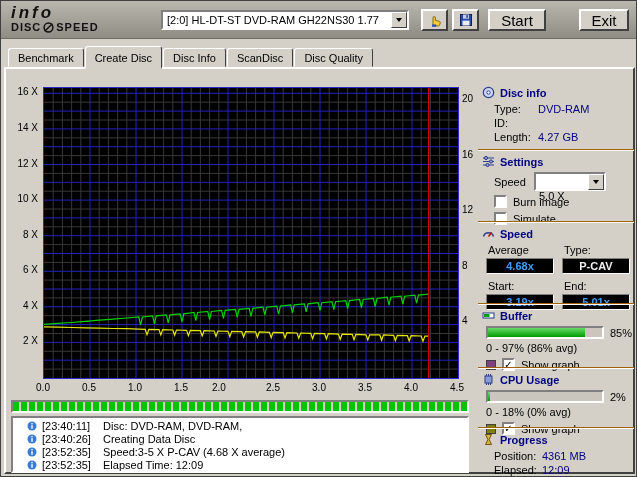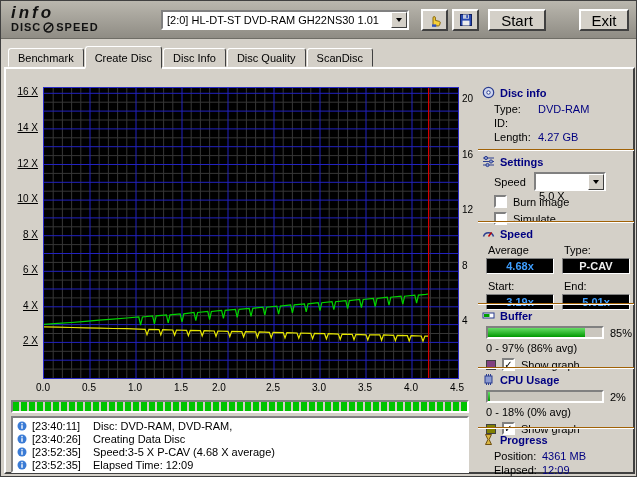--- a/index.html
+++ b/index.html
@@ -37,21 +37,21 @@
   
   .content{position:absolute;left:3px;top:66px;width:631px;height:407px;background:#d4d0c8;
     border:2px solid;border-color:#fff #404040 #404040 #fff;z-index:1;}
 
   
   .plot-frame{position:absolute;left:42px;top:86px;width:416px;height:292px;background:#000;
     border:1px solid #2a2ac8;z-index:2;}
   .plot-frame svg{position:absolute;left:0;top:0;width:100%;height:100%;display:block;}
   .axis{position:absolute;z-index:2;font-size:10px;color:#000;}
   .axis-left{left:2px;top:86px;width:38px;height:292px;}
-  .axis-left .tick{right:3px;text-decoration:underline;}
+  .axis-left .tick{right:3px;}
   .axis-right{left:461px;top:86px;width:18px;height:292px;}
   .axis-x{left:42px;top:381px;width:416px;height:12px;}
   .tick{position:absolute;font-size:10px;white-space:nowrap;}
 
   
   .rpanel{position:absolute;left:477px;top:80px;width:156px;height:392px;z-index:2;}
   .section{position:absolute;left:0;width:156px;padding:0 2px;}
   .section.divided{border-top:1px solid #a16207;box-shadow:inset 0 1px 0 #ffffff;padding-top:4px;}
   .sec-head{display:flex;align-items:center;gap:5px;color:#000080;font-weight:bold;font-size:11px;margin:1px 0 4px 2px;}
   .sec-ic{width:13px;height:13px;flex:none;}
@@ -78,21 +78,21 @@
   .pbar-fill{height:100%;background:linear-gradient(#66dd66,#009900);}
   .range-text{margin:1px 0 2px 6px;}
   .legend-row{display:flex;align-items:center;gap:6px;margin:4px 0 0 6px;}
   .swatch{width:10px;height:10px;border:1px solid #404040;flex:none;}
 
   
   .seg-progress{position:absolute;left:10px;top:399px;width:458px;height:13px;z-index:2;
     border:2px solid;border-color:#808080 #fff #fff #808080;background:#cac6be;overflow:hidden;}
   .seg-fill{height:100%;background:repeating-linear-gradient(90deg,#00c400 0 6px,#d4d0c8 6px 8px);}
   .logbox{position:absolute;left:10px;top:415px;width:458px;height:57px;background:#fff;z-index:2;
-    border:2px solid;border-color:#808080 #fff #fff #808080;overflow:hidden;padding:1px 4px;}
+    border:2px solid;border-color:#808080 #fff #fff #808080;overflow:hidden;padding:1px 14px;}
   .log-row{display:flex;align-items:center;gap:5px;height:13px;white-space:nowrap;font-size:11px;}
   .log-icon{width:10px;height:10px;flex:none;}
   .log-time{width:56px;flex:none;}
 </style>
 </head>
 <body>
 
 <div class="window">
 
   <div class="titlebar">
@@ -102,21 +102,21 @@
         <span>DISC</span>
         <svg class="logo-disc" viewBox="0 0 12 12">
           <circle cx="6" cy="6" r="4.8" fill="none" stroke="#111" stroke-width="1.6"></circle>
           <line x1="1.8" y1="10.2" x2="10.2" y2="1.8" stroke="#111" stroke-width="1.6"></line>
         </svg>
         <span>SPEED</span>
       </div>
     </div>
 
     <div class="drive-combo">
-      <span class="drive-text">[2:0]   HL-DT-ST DVD-RAM GH22NS30 1.01</span>
+      <span class="drive-text">[2:0]   HL-DT-ST DVD-RAM GH22NS30 1.77</span>
       <span class="combo-btn">
           <span class="arrow-down"></span>
         </span>
     </div>
 
     <button class="tool-btn btn-hand">
       <svg width="16" height="16" viewBox="0 0 16 16">
         <path d="M6 12.5 L6 6 Q6 4.5 7.2 4.5 Q8.4 4.5 8.4 6 L8.4 8.4 L12.5 9.4 Q13.5 9.7 13.2 10.9 L12.6 13.1 Q12.3 13.9 11.4 13.9 L7.5 13.9 Q6 13.9 6 12.5 Z" fill="#f6cf3a" stroke="#8a6a10"></path>
         <rect x="5" y="12.4" width="4.2" height="2.4" fill="#3050c0"></rect>
       </svg>
@@ -130,22 +130,22 @@
       </svg>
     </button>
     <button class="push-btn btn-start">Start</button>
     <button class="push-btn btn-exit">Exit</button>
   </div>
 
   <div class="tabstrip">
       <div class="tab">Benchmark</div>
       <div class="tab active">Create Disc</div>
       <div class="tab">Disc Info</div>
+      <div class="tab">ScanDisc</div>
       <div class="tab">Disc Quality</div>
-      <div class="tab">ScanDisc</div>
     </div>
 
   <div class="content"></div>
 
   <div class="axis axis-left">
       <div class="tick" style="top: -0.662577px; right: 3px;">16 X</div>
       <div class="tick" style="top: 34.9202px; right: 3px;">14 X</div>
       <div class="tick" style="top: 70.5031px; right: 3px;">12 X</div>
       <div class="tick" style="top: 106.086px; right: 3px;">10 X</div>
       <div class="tick" style="top: 141.669px; right: 3px;">8 X</div>

